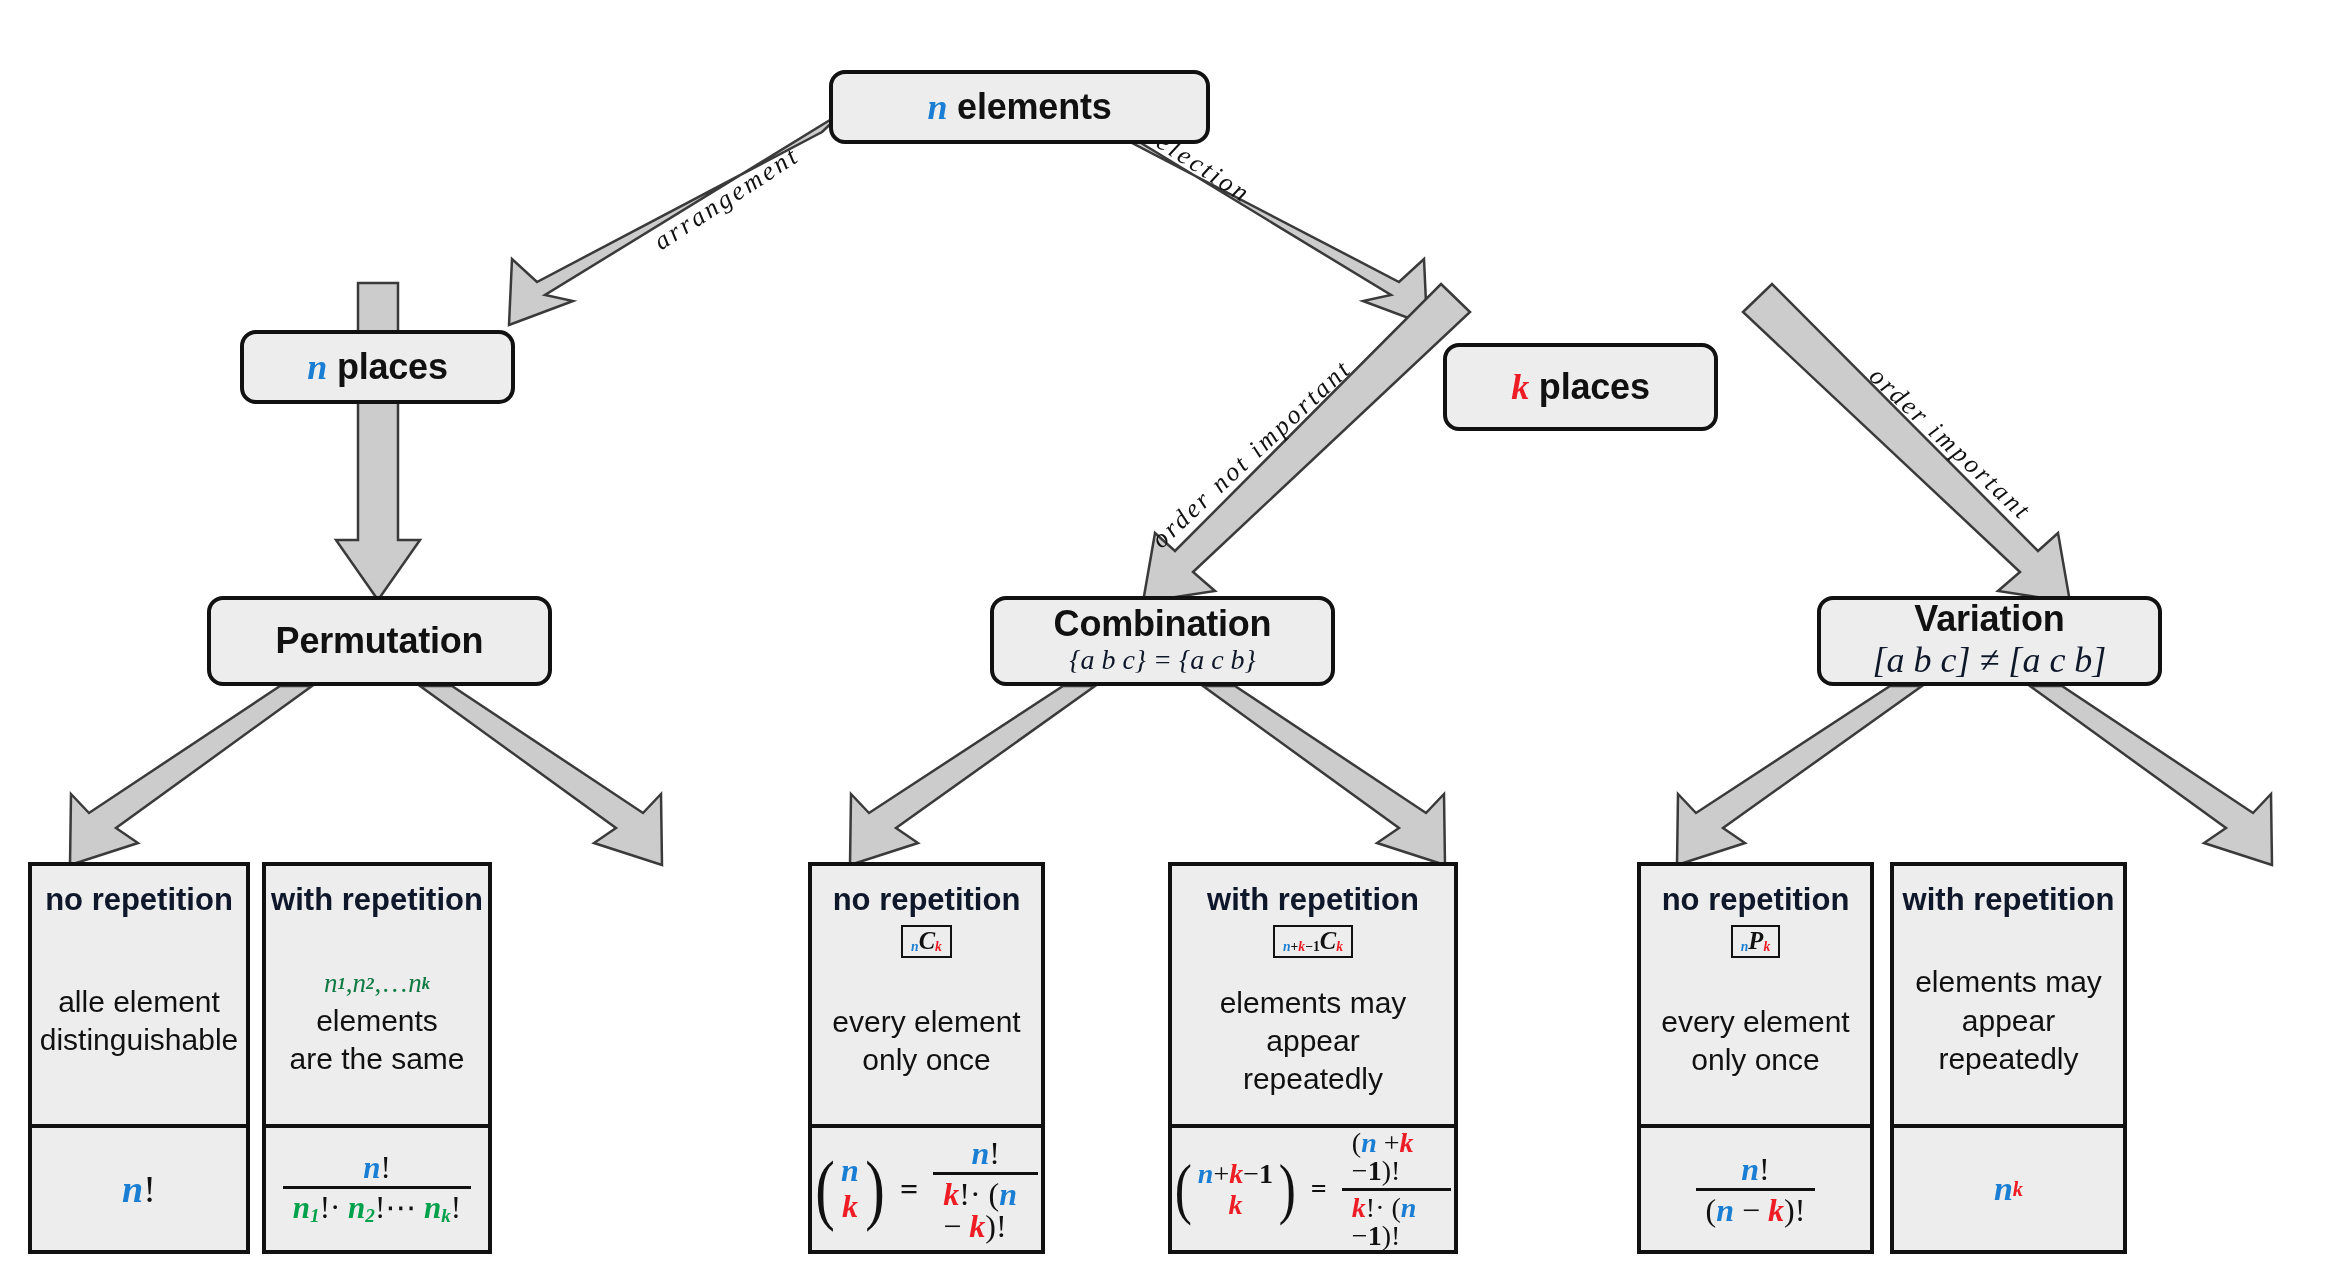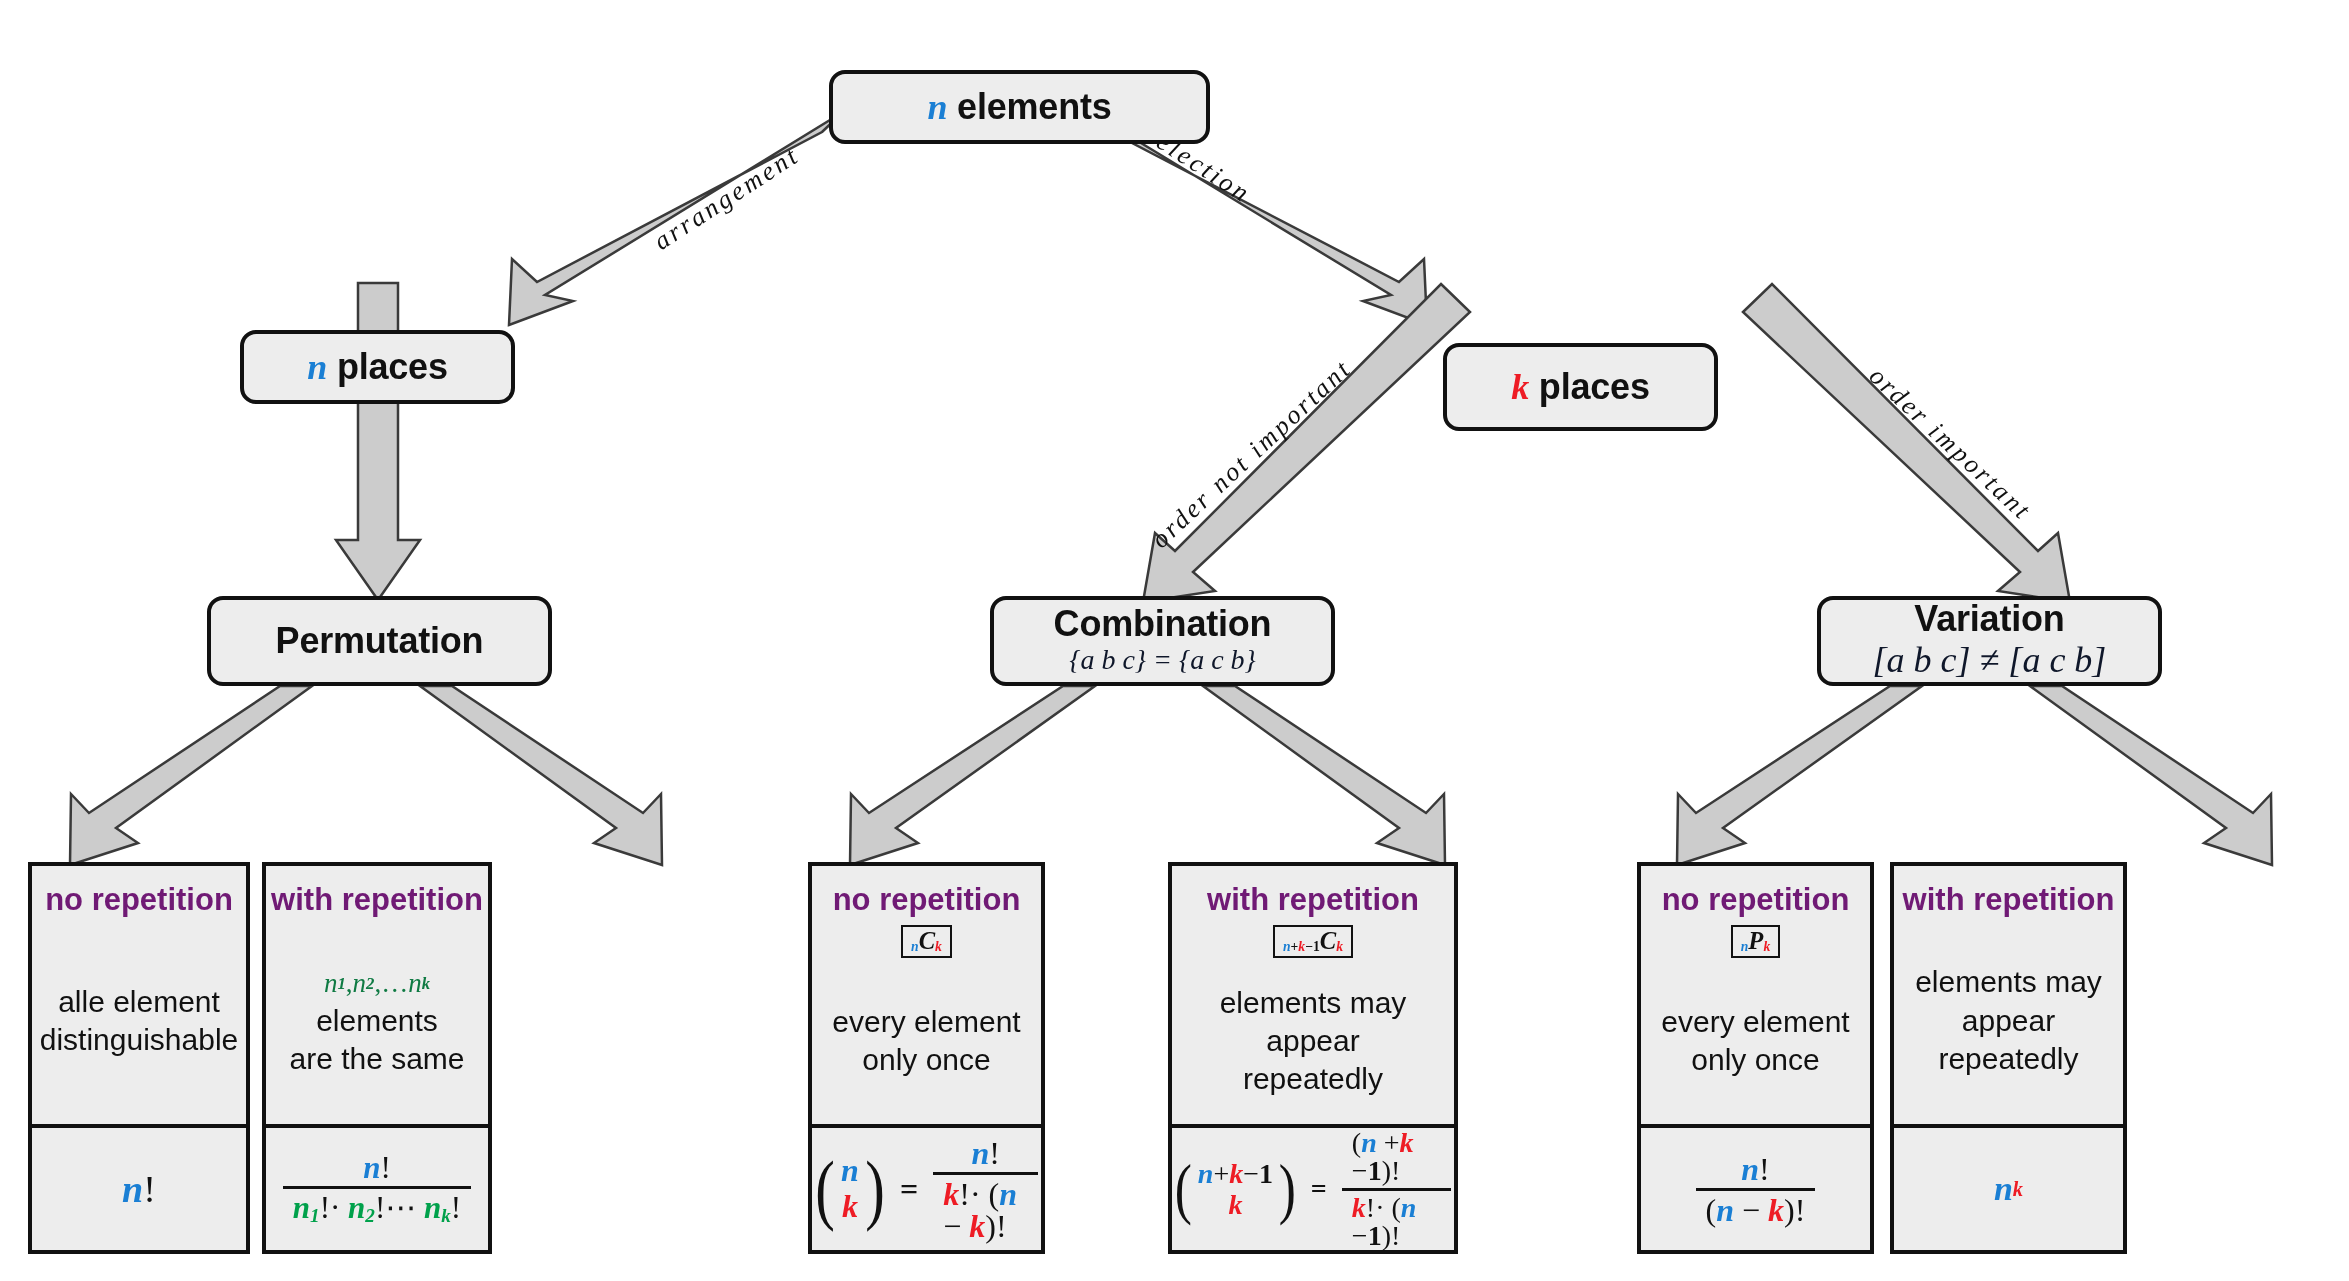--- a/index.html
+++ b/index.html
@@ -13,21 +13,21 @@
         border-radius:16px;box-sizing:border-box;display:flex;
         flex-direction:column;align-items:center;justify-content:center;
         text-align:center;}
   .node .t1{font-weight:bold;color:#111;letter-spacing:-0.2px;}
   .node .t2{font-family:"Liberation Serif",serif;font-style:italic;color:#0f172a;}
 
   
   .leaf{position:absolute;background:#ededed;border:4px solid #111;
         box-sizing:border-box;display:flex;flex-direction:column;}
   .leaf .head{flex:0 0 auto;padding-top:16px;text-align:center;}
-  .leaf .head .title{font-weight:bold;font-size:31px;color:#701a75;}
+  .leaf .head .title{font-weight:bold;font-size:31px;color:#0f172a;}
   .leaf .mid{flex:1 1 auto;display:flex;align-items:center;
              justify-content:center;text-align:center;padding:0 8px;}
   .leaf .mid .desc{font-size:30px;line-height:1.28;color:#111;}
   .leaf .sep{height:4px;background:#111;flex:0 0 auto;}
   .leaf .foot{flex:0 0 122px;display:flex;align-items:center;
               justify-content:center;}
 
   
   .badge{display:inline-block;border:2px solid #111;background:#ededed;
          padding:1px 8px 2px 8px;margin-top:7px;

